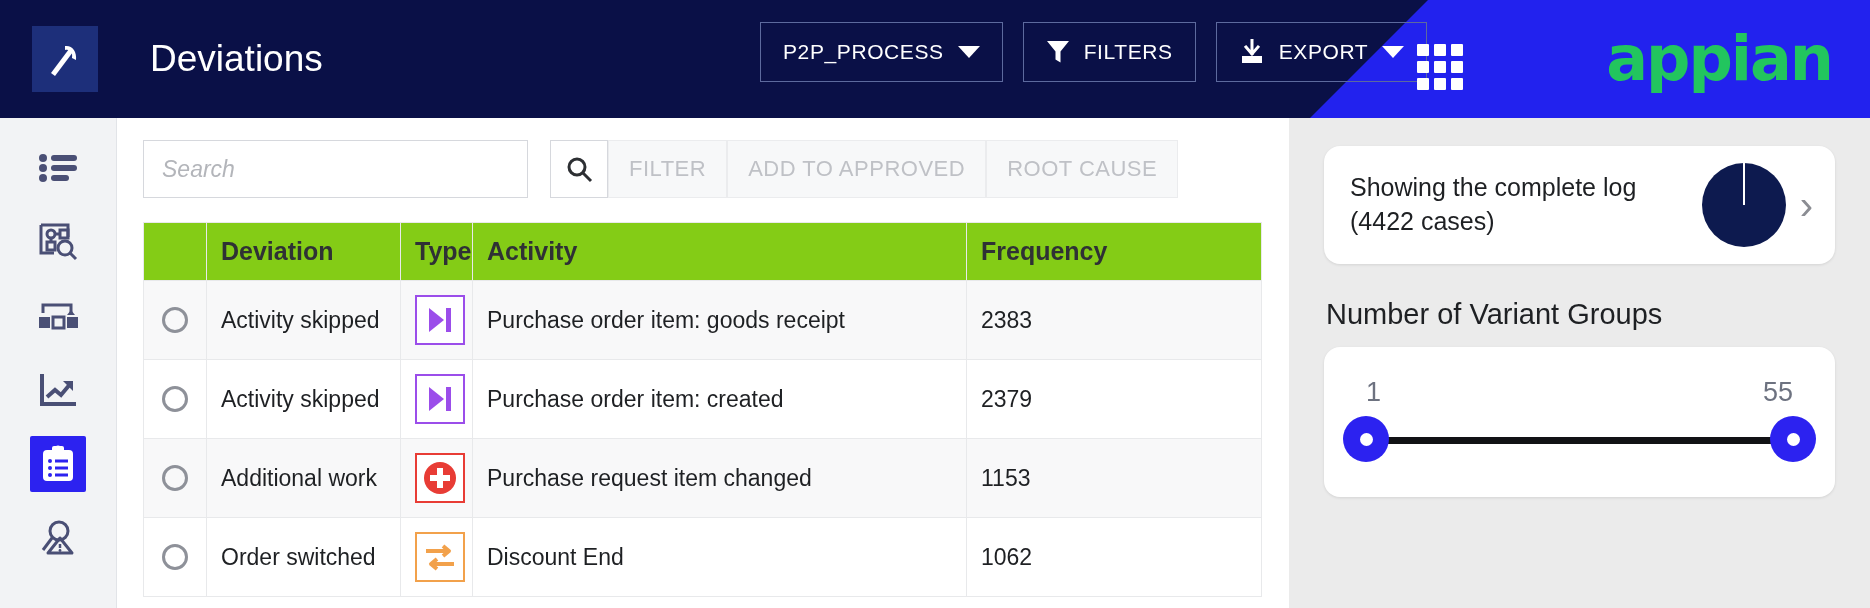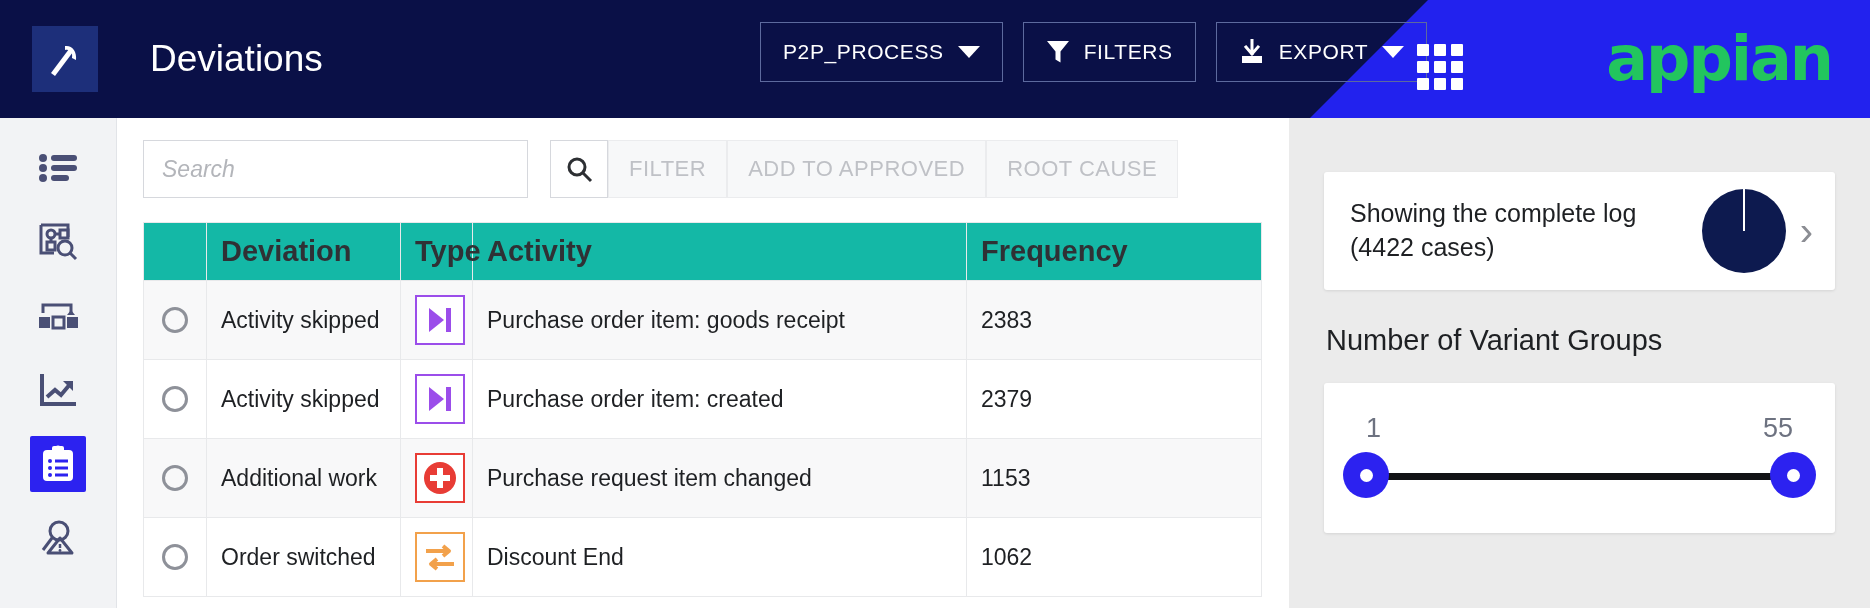--- a/index.html
+++ b/index.html
@@ -96,22 +96,22 @@
 
   
   table.dev-table {
     margin-top: 24px; border-collapse: collapse; width: 1118px;
     table-layout: fixed;
   }
   table.dev-table th, table.dev-table td {
     border: 1px solid #e8e9eb; text-align: left; vertical-align: middle;
   }
   table.dev-table th {
-    height: 58px; font-size: 29px; font-weight: 700; color: #2f3135;
-    padding: 0 14px; background: #14b8a6;
+    height: 58px; font-size: 25px; font-weight: 700; color: #2f3135;
+    padding: 0 14px; background: #84cc16;
   }
   table.dev-table td {
     height: 79px; font-size: 23px; color: #1e2023; padding: 4px 14px;
   }
   table.dev-table tbody tr:nth-child(odd) td { background: #f8f8f9; }
   table.dev-table tbody tr:nth-child(even) td { background: #ffffff; }
   .col-sel { width: 63px; } .col-dev { width: 194px; }
   .col-type { width: 72px; } .col-act { width: 494px; } .col-freq { width: 295px; }
   .radio {
     width: 26px; height: 26px; border: 3px solid #8e9199; border-radius: 50%;
@@ -125,21 +125,21 @@
   .type-box.skip { border: 2px solid #9b4dea; }
   .type-box.add  { border: 2px solid #e83c35; }
   .type-box.swap { border: 2px solid #f2a14b; }
 
   
   .rightpanel {
     position: absolute; top: 118px; left: 1289px; width: 581px; height: 490px;
     background: #ebebeb; padding: 28px 35px 0 35px; overflow: hidden;
   }
   .card {
-    background: #ffffff; border-radius: 3px; box-shadow: 0 1px 3px rgba(0,0,0,.10); margin-top: 26px;
+    background: #ffffff; border-radius: 16px; box-shadow: 0 1px 3px rgba(0,0,0,.10);
   }
   .log-card {
     height: 118px; display: flex; align-items: center;
     padding: 0 22px 0 26px; gap: 14px;
   }
   .log-text { font-size: 25px; color: #1e2023; line-height: 1.35; flex: 1; }
   .pie { width: 84px; height: 84px; border-radius: 50%; background: #0d1a4f; position: relative; }
   .pie::after {
     content: ""; position: absolute; left: 50%; top: 0; width: 2px; height: 50%;
     background: #ffffff; transform: translateX(-50%);

